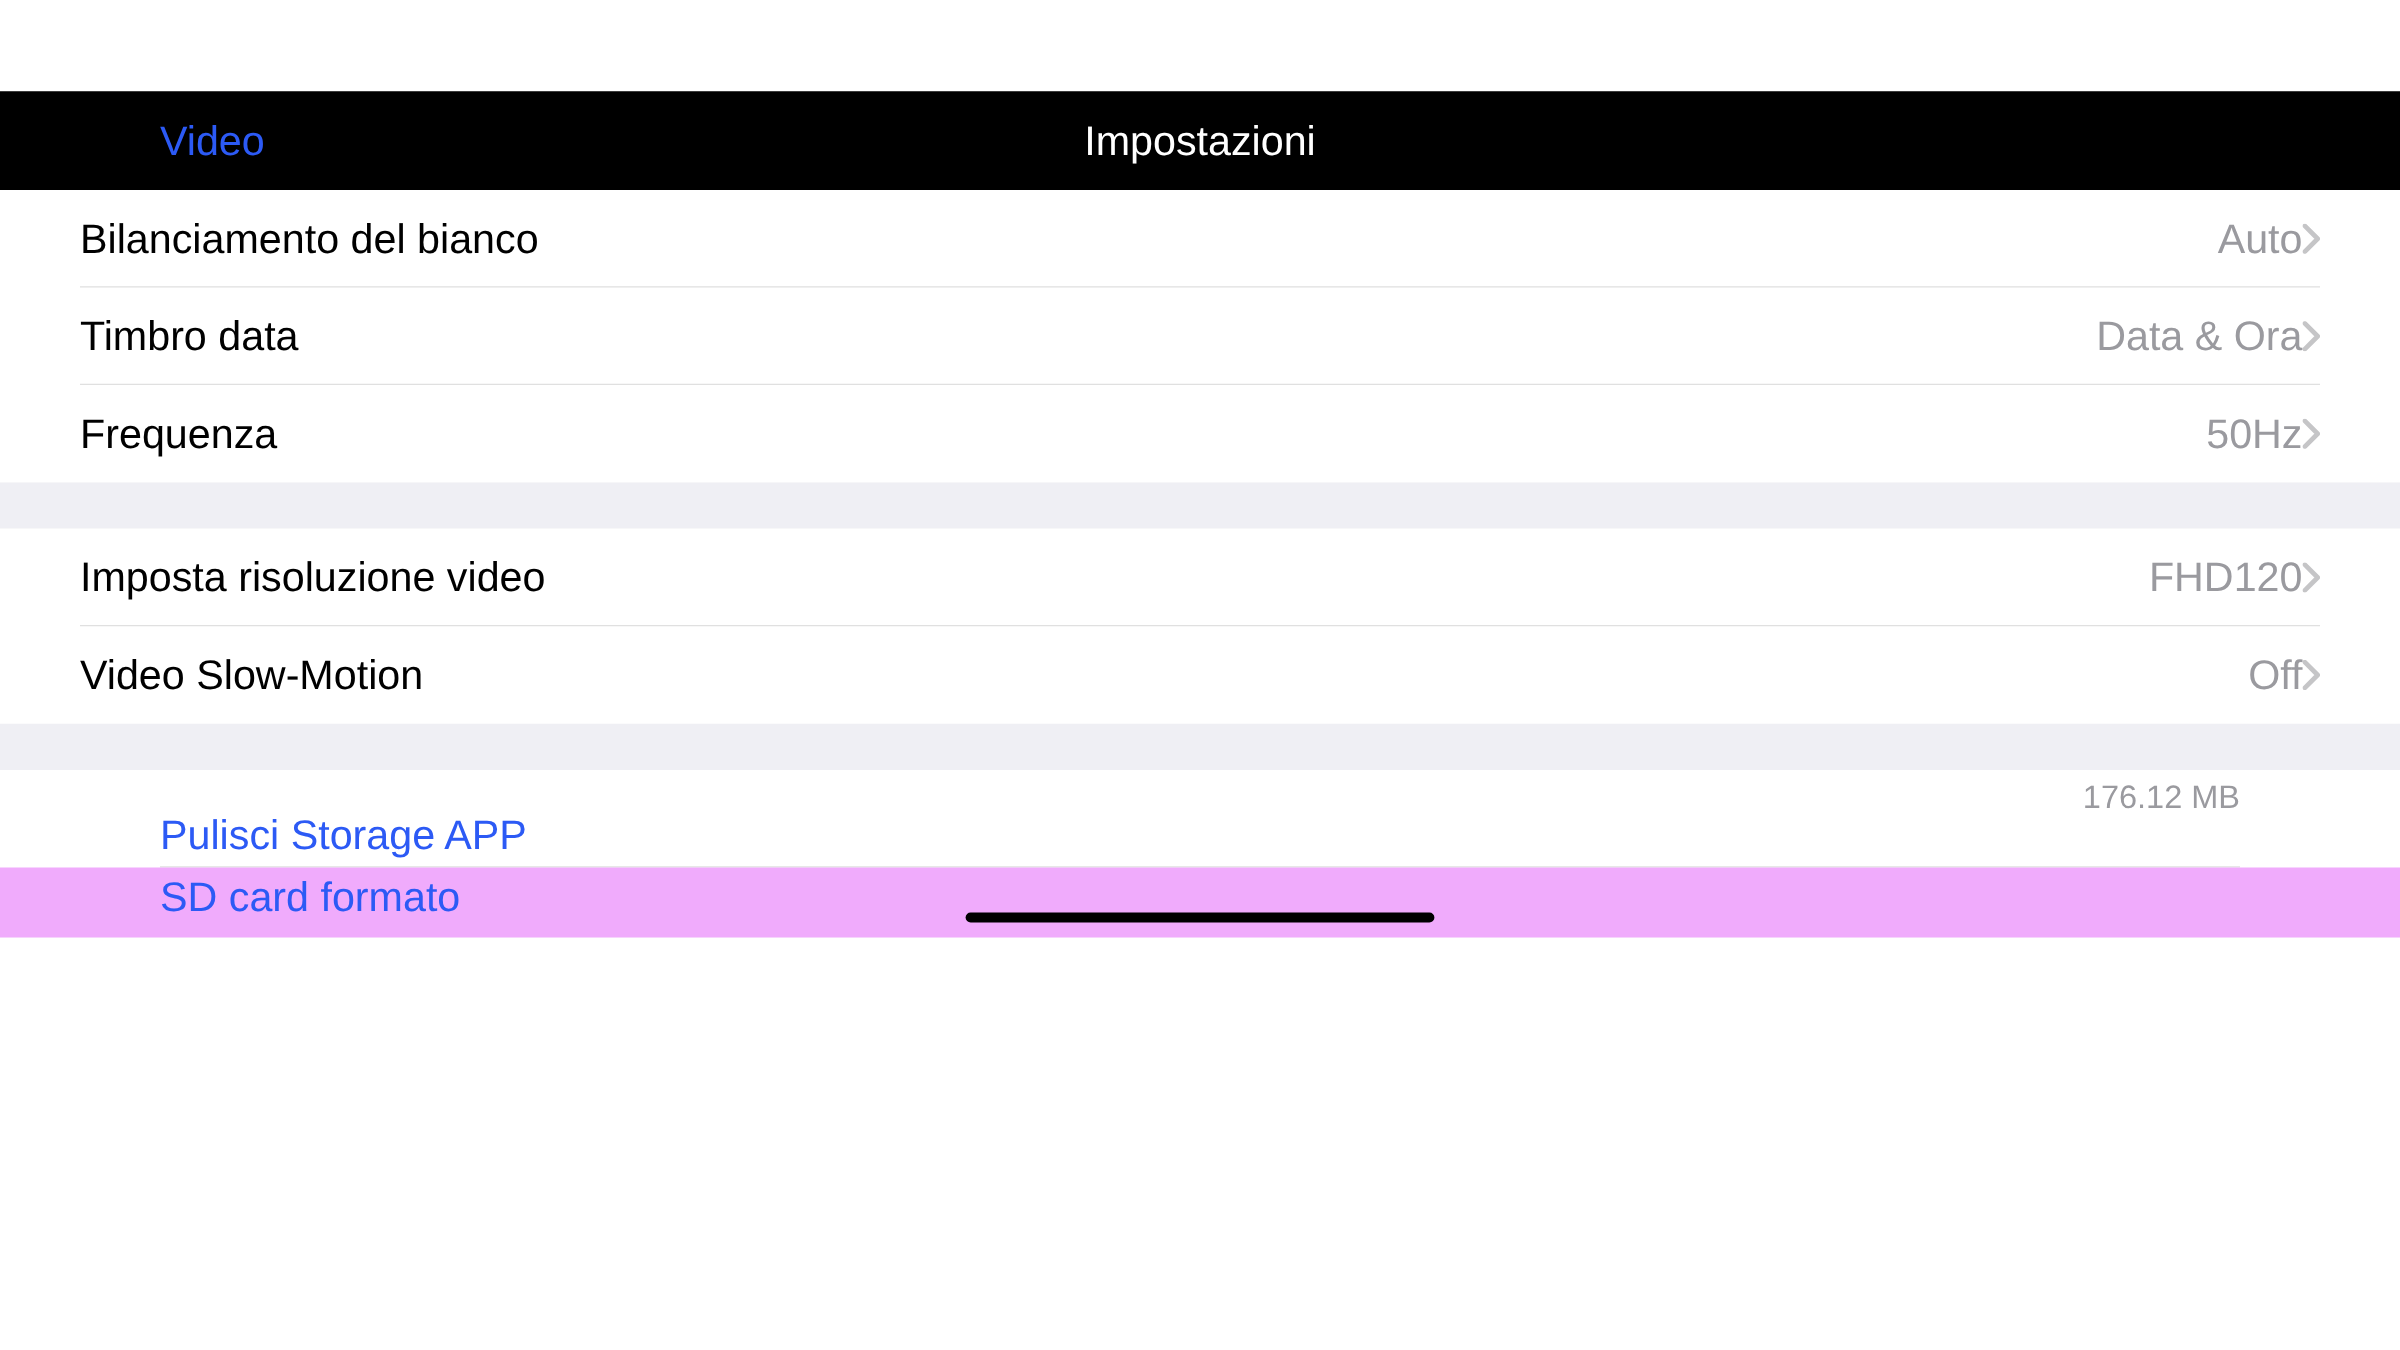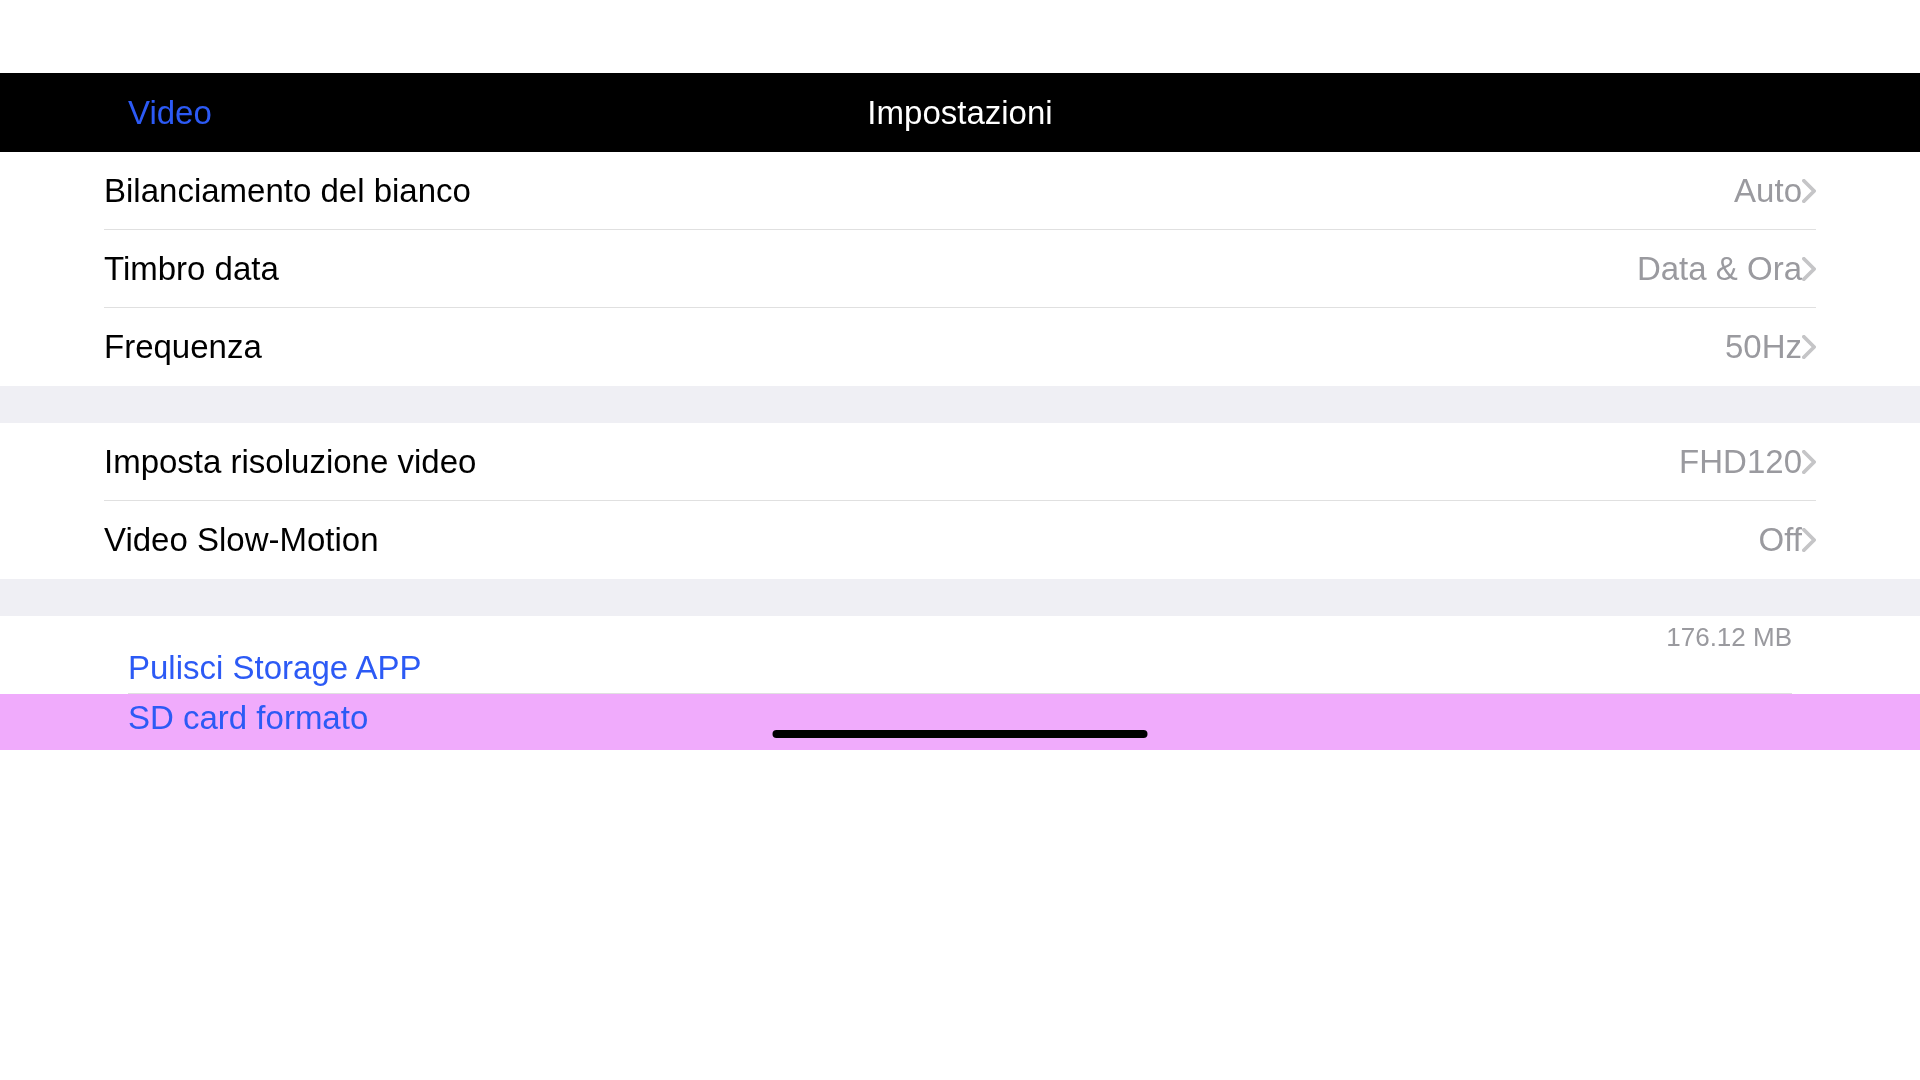--- a/index.html
+++ b/index.html
@@ -47,21 +47,21 @@
     }
     
     .settings-section {
       background: #ffffff;
     }
     
     .settings-row {
       display: flex;
       align-items: center;
       justify-content: space-between;
-      padding: 0 104px;
+      padding: 0 64px;
       height: 78px;
       background: #ffffff;
       cursor: pointer;
     }
     
     .settings-row-inner {
       display: flex;
       align-items: center;
       justify-content: space-between;
       width: 100%;

